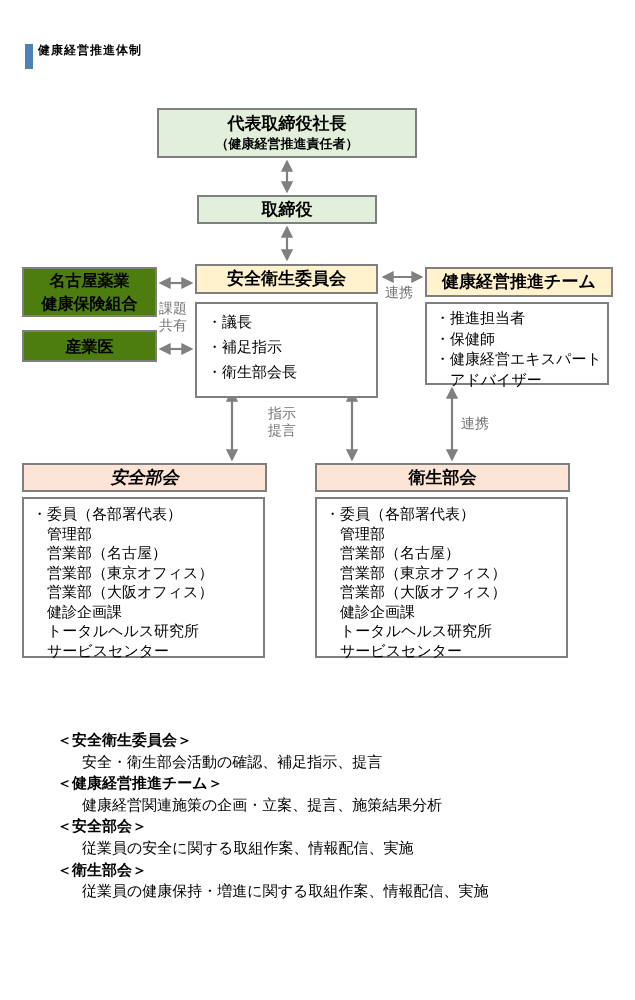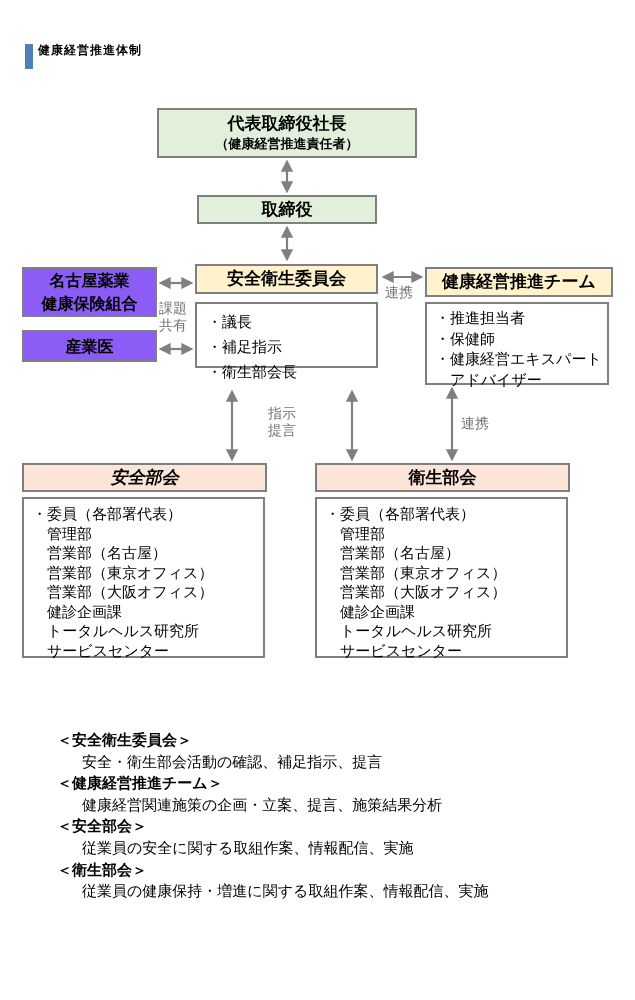--- a/index.html
+++ b/index.html
@@ -6,30 +6,30 @@
   #page{position:relative;width:635px;height:1000px;background:#ffffff;
         font-family:"Liberation Sans","DejaVu Sans",sans-serif;color:#000;overflow:hidden;}
   .abs{position:absolute;}
   
   #title-bar{left:25px;top:44px;width:8px;height:25px;background:#4e81b5;}
   #title-text{left:38px;top:42px;font-size:12px;font-weight:bold;letter-spacing:1px;white-space:nowrap;}
   
   .box{position:absolute;border:2px solid #7f7f7f;box-sizing:border-box;
        display:flex;flex-direction:column;align-items:center;justify-content:center;text-align:center;}
   .green{background:#e2efda;}
-  .blue{background:#8b5cf6;}
+  .blue{background:#4d7c0f;}
   .cream{background:#fff2cc;}
   .peach{background:#fce4d6;}
   .b17{font-weight:bold;font-size:17px;line-height:22px;}
   .b16{font-weight:bold;font-size:16px;line-height:23px;}
   .b13{font-weight:bold;font-size:13px;line-height:18px;}
   
   .listbox{position:absolute;border:2px solid #7f7f7f;box-sizing:border-box;background:#fff;text-align:left;}
   .listbox .row{white-space:nowrap;}
-  #committee-detail{left:195px;top:302px;width:183px;height:66px;padding:5px 0 0 10px;font-size:15px;}
+  #committee-detail{left:195px;top:302px;width:183px;height:96px;padding:5px 0 0 10px;font-size:15px;}
   #committee-detail .row{line-height:25px;}
   #team-detail{left:425px;top:302px;width:184px;height:83px;padding:4px 0 0 8px;font-size:15px;}
   #team-detail .row{line-height:20.5px;}
   #team-detail .cont{padding-left:15px;}
   .board-detail{font-size:15px;padding:5px 0 0 8px;}
   .board-detail .row{line-height:19.5px;}
   .board-detail .cont{padding-left:15px;}
   #anzen-detail{left:22px;top:497px;width:243px;height:161px;}
   #eisei-detail{left:315px;top:497px;width:253px;height:161px;}
   

